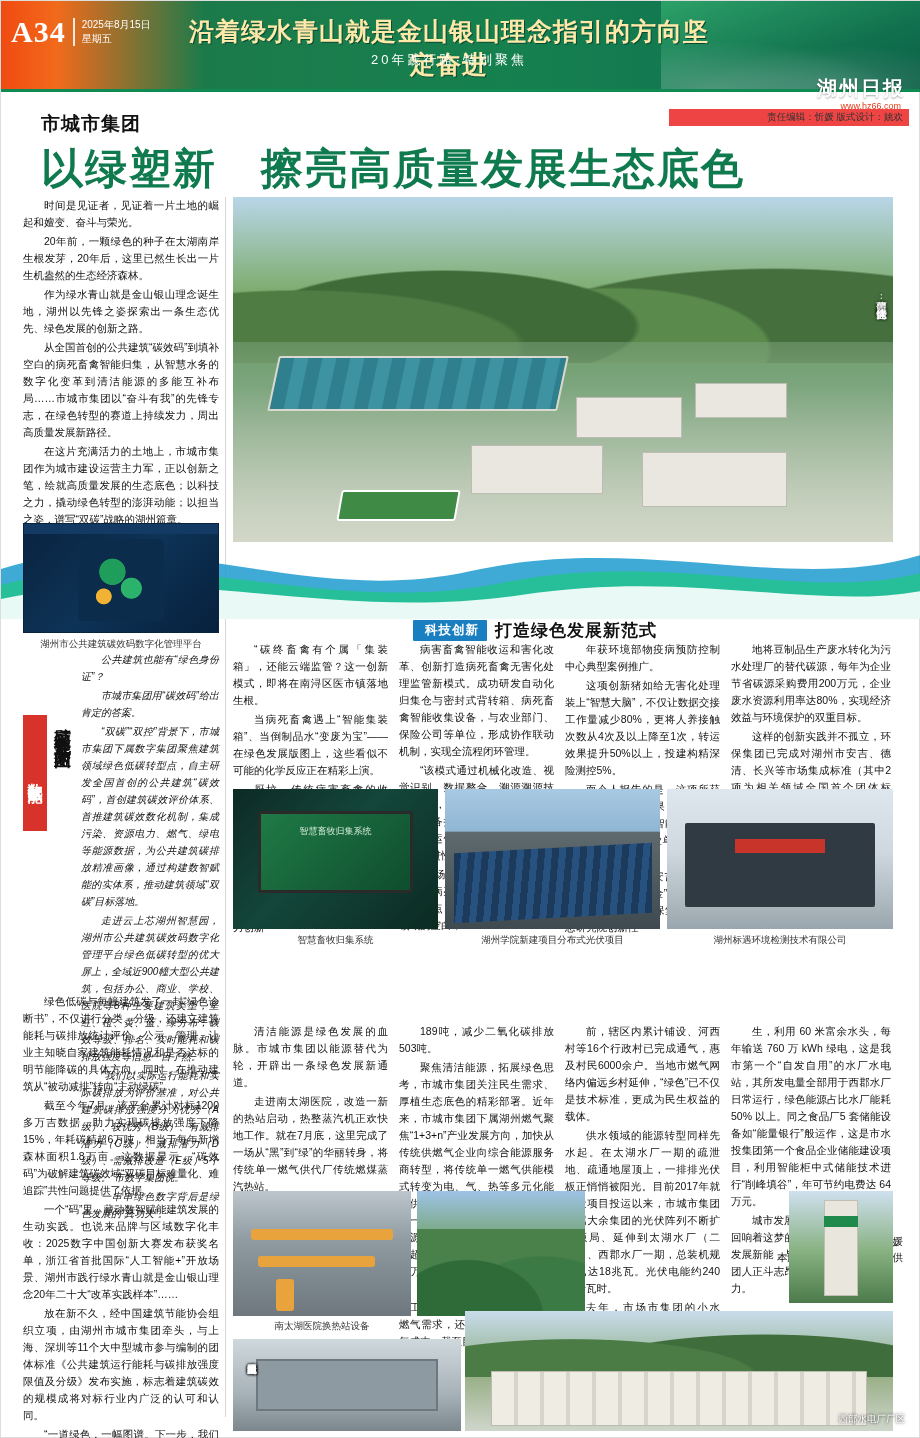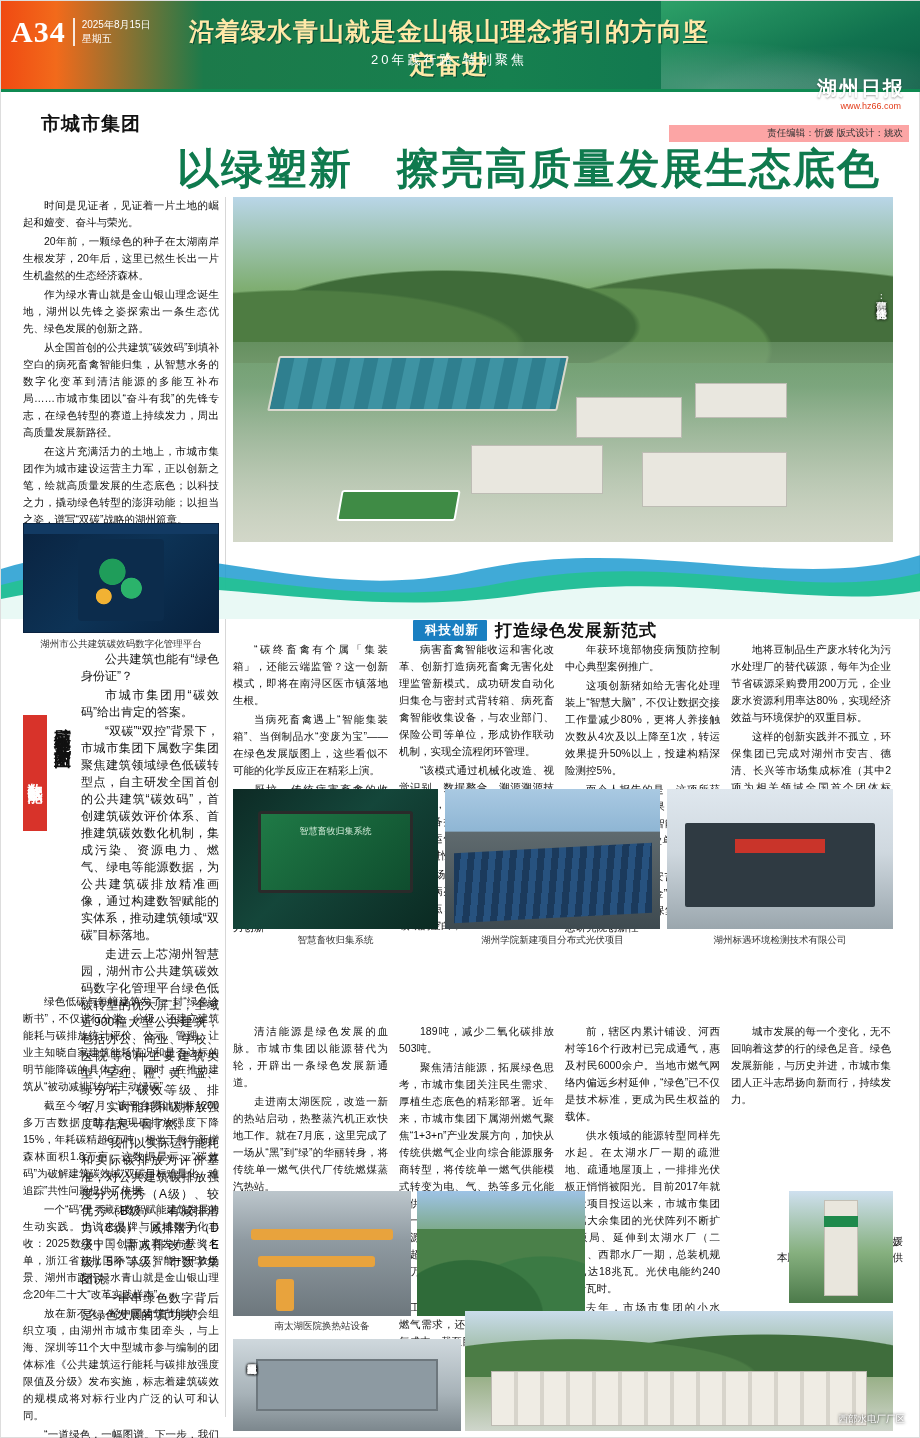--- a/index.html
+++ b/index.html
@@ -58,33 +58,33 @@
     position: absolute; right: 14px; top: 74px;
     color: #ffffff; font-size: 20px; font-weight: bold; font-family: "Liberation Serif", serif;
     letter-spacing: 2px;
     text-shadow: 0 1px 2px rgba(0,0,0,.35);
   }
   .logo-url {
     position: absolute; right: 18px; top: 100px; color: #e23b18; font-size: 9px;
   }
   .credits {
     position: absolute; right: 10px; top: 108px; width: 240px; text-align: right;
-    font-size: 9.5px; color: #333; background: #fca5a5; padding: 2px 6px; margin-top: 16px;
+    font-size: 9.5px; color: #333; background: #ef4444; padding: 2px 6px;
   }
 
   
   .org-name {
     position: absolute; left: 40px; top: 110px; font-size: 19px; font-weight: bold;
     font-family: "Liberation Serif", serif; color: #111; letter-spacing: 1px;
   }
   .main-title {
     position: absolute; left: 40px; top: 140px; width: 840px;
     font-size: 42px; font-weight: bold; color: #0f7a4e;
     font-family: "Liberation Serif", serif; letter-spacing: 2px;
-    text-align: right;
+    text-align: left;
   }
 
   
   .col-left {
     position: absolute; left: 22px; top: 196px; width: 196px;
     font-size: 10.5px; line-height: 17px; color: #111; text-align: justify;
   }
   .col-left p { text-indent: 2em; margin-bottom: 2px; }
 
   
@@ -164,21 +164,21 @@
     font-size: 15px; font-weight: bold; line-height: 24px; text-align: center;
     letter-spacing: 2px; padding-top: 4px; font-family: "Liberation Serif", serif;
   }
   .v-head .blackline {
     position: absolute; left: 26px; top: 0; height: 268px; width: 26px;
     writing-mode: vertical-rl; font-size: 17px; font-weight: bold; color: #111;
     letter-spacing: 3px; font-family: "Liberation Serif", serif; line-height: 26px;
   }
   .sidebar-body {
     position: absolute; left: 80px; top: 650px; width: 138px;
-    font-size: 12px; line-height: 17px; color: #111; text-align: justify;
+    font-size: 10px; line-height: 17px; color: #111; text-align: justify; font-style: italic;
   }
   .sidebar-body p { text-indent: 2em; margin-bottom: 2px; }
   .sidebar-body2 {
     position: absolute; left: 22px; top: 992px; width: 196px;
     font-size: 10.5px; line-height: 17px; color: #111; text-align: justify;
   }
   .sidebar-body2 p { text-indent: 2em; margin-bottom: 2px; }
 
   
   .sec-label {
@@ -393,20 +393,21 @@
     <p>189吨，减少二氧化碳排放503吨。</p>
     <p>聚焦清洁能源，拓展绿色思考，市城市集团关注民生需求、厚植生态底色的精彩部署。近年来，市城市集团下属湖州燃气聚焦“1+3+n”产业发展方向，加快从传统供燃气企业向综合能源服务商转型，将传统单一燃气供能模式转变为电、气、热等多元化能源供应形多样化燃能服务模式，进一步优化改革了新型实能源供能源局，目前每年可替代燃煤蒸汽超10万吨，减少二氧化碳排放12万吨。</p>
     <p>同时，积极推进“送气下乡”民生工程，不仅保障了农村地区的燃气需求，还减少了村民们的用气成本。截至目</p>
   </div>
   <div class="colblock" style="left:564px; top:1022px; width:155px;">
     <p>前，辖区内累计铺设、河西村等16个行政村已完成通气，惠及村民6000余户。当地市燃气网络内偏远乡村延伸，“绿色”已不仅是技术标准，更成为民生权益的载体。</p>
     <p>供水领域的能源转型同样先水起。在太湖水厂一期的疏泄地、疏通地屋顶上，一排排光伏板正悄悄被阳光。目前2017年就光伏项目投运以来，市城市集团下属大余集团的光伏阵列不断扩展版局、延伸到太湖水厂（二期）、西郡水厂一期，总装机规模已达18兆瓦。光伏电能约240万千瓦时。</p>
     <p>去年，市场市集团的小水电、储能等方向发力，打造两个“零碳水厂”：西部水厂内2230kW 小型水电站应运而</p>
   </div>
   <div class="colblock" style="left:730px; top:1022px; width:160px;">
+    <p>生，利用 60 米富余水头，每年输送 760 万 kWh 绿电，这是我市第一个“自发自用”的水厂水电站，其所发电量全部用于西郡水厂日常运行，绿色能源占比水厂能耗 50% 以上。同之食品厂5 套储能设备如“能量银行”般运作，这是市水投集团第一个食品企业储能建设项目，利用智能柜中式储能技术进行“削峰填谷”，年可节约电费达 64 万元。</p>
     <p>城市发展的每一个变化，无不回响着这梦的行的绿色足音。绿色发展新能，与历史并进，市城市集团人正斗志昂扬向新而行，持续发力。</p>
   </div>
 
   <div class="byline">
     <div>文/陈媛</div>
     <div>本版图片由市城市集团提供</div>
   </div>
 
   <div class="photo ph4">
     <div class="pipe" style="left:10%;top:30%;width:80%;height:9%;"></div>

